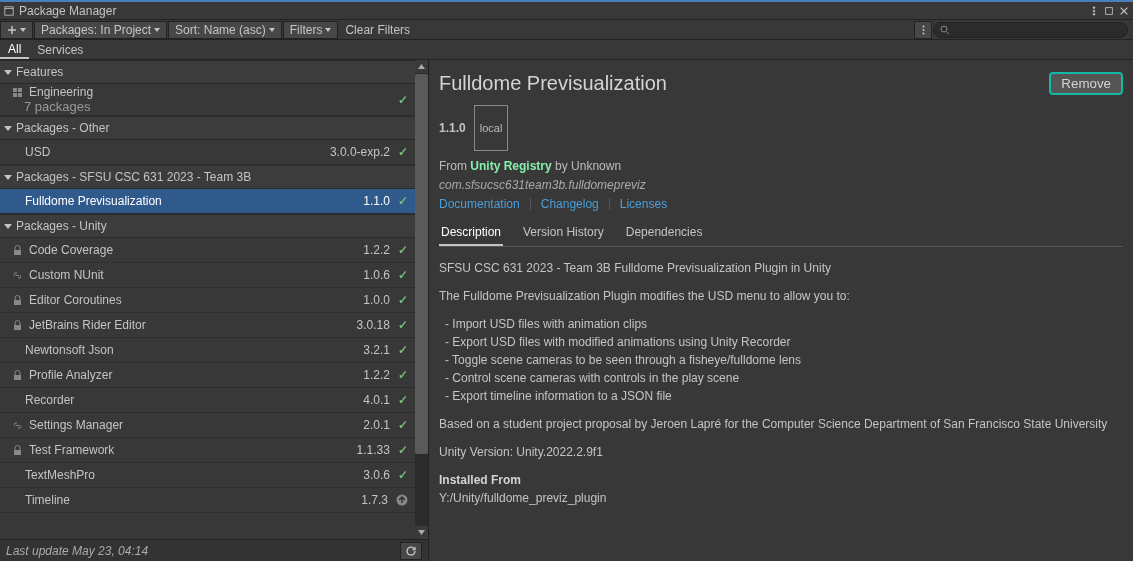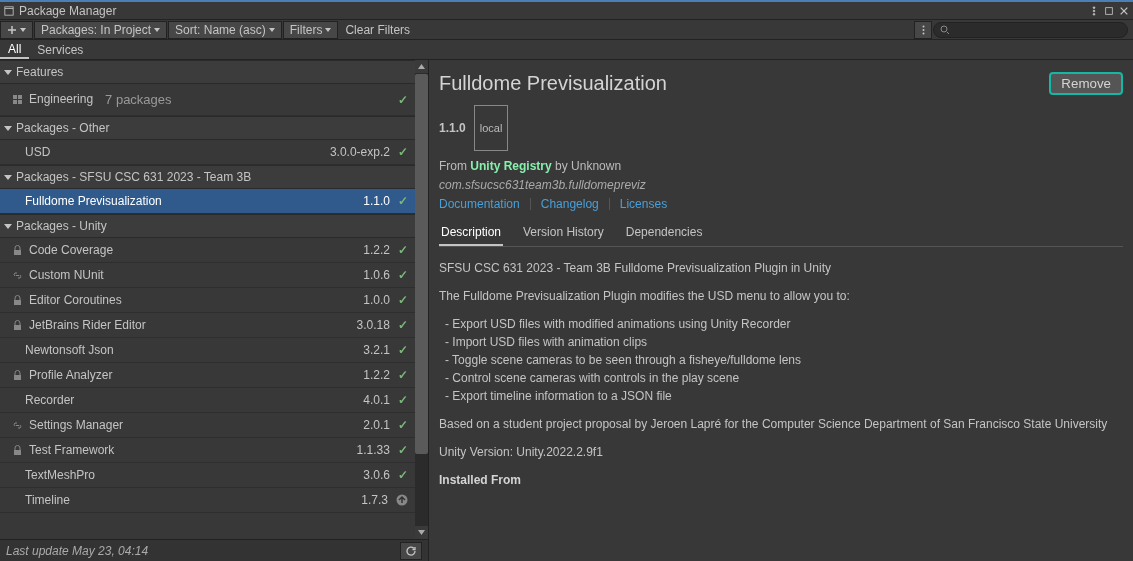--- a/index.html
+++ b/index.html
@@ -291,21 +291,21 @@
 
   <div class="left-panel">
     <div class="scroll-area">
       <div class="pkg-list">
 
         <div class="section-header">
           <span class="foldout"></span>
           <span>Features</span>
         </div>
         <div class="pkg-item" style="height:32px;">
-          <div class="pkg-left" style="flex-direction:row;align-items:flex-start;gap:0;">
+          <div class="pkg-left" style="flex-direction:column;align-items:flex-start;gap:0;">
             <div style="display:flex;align-items:center;gap:6px;">
               <svg width="11" height="11" viewBox="0 0 11 11">
                   <rect x="1" y="1" width="4" height="4" fill="#888"></rect>
                   <rect x="6" y="1" width="4" height="4" fill="#888"></rect>
                   <rect x="1" y="6" width="4" height="4" fill="#888"></rect>
                   <rect x="6" y="6" width="4" height="4" fill="#888"></rect>
                 </svg>
               <span>Engineering</span>
             </div>
             <span class="sub-cat-count">7 packages</span>
@@ -534,24 +534,25 @@
     </div>
     <div class="detail-tabs">
       <div class="detail-tab active">Description</div>
       <div class="detail-tab">Version History</div>
       <div class="detail-tab">Dependencies</div>
     </div>
     <div class="desc-body">
       <p>SFSU CSC 631 2023 - Team 3B Fulldome Previsualization Plugin in Unity</p>
       <p>The Fulldome Previsualization Plugin modifies the USD menu to allow you to:</p>
       <div class="indent">
+        <div>- Import USD files with animation clips</div>
         <div>- Export USD files with modified animations using Unity Recorder</div>
-        <div>- Import USD files with animation clips</div>
         <div>- Toggle scene cameras to be seen through a fisheye/fulldome lens</div>
         <div>- Control scene cameras with controls in the play scene</div>
         <div>- Export timeline information to a JSON file</div>
       </div>
       <p style="margin-top:10px">Based on a student project proposal by Jeroen Lapré for the Computer Science Department of San Francisco State University</p>
       <p>Unity Version: Unity.2022.2.9f1</p>
       <div class="installed-from">Installed From</div>
+      <div>Y:/Unity/fulldome_previz_plugin</div>
     </div>
   </div>
 </div>
 
 </body></html>

